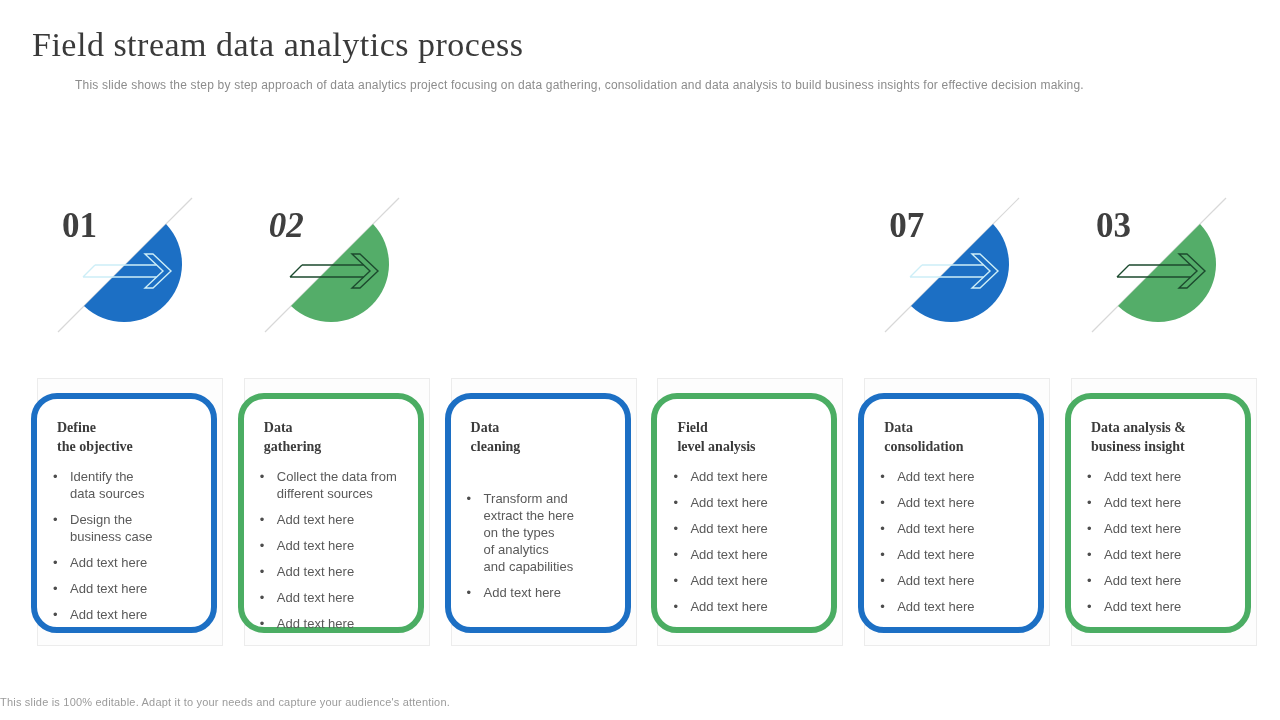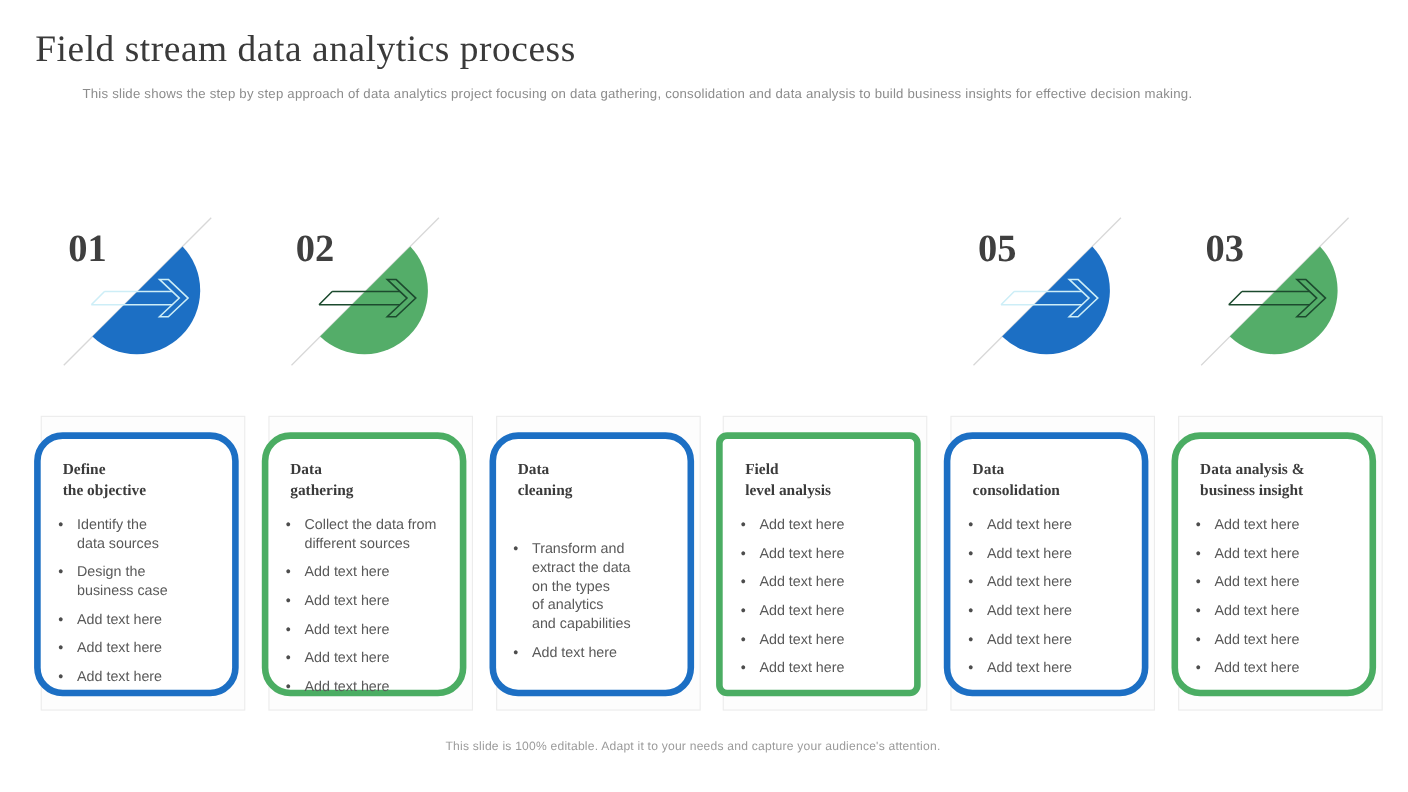--- a/index.html
+++ b/index.html
@@ -55,58 +55,58 @@
     position:relative;padding-left:19px;margin-bottom:9px;
     font-size:13px;line-height:17px;color:#595959;white-space:pre-line;
   }
   ul.bullets li::before{
     content:"\2022";position:absolute;left:2px;top:0;
     color:#4d4d4d;font-size:13px;
   }
 
   
   .footer-note{
-    position:absolute;left:0;top:673px;width:1260px;text-align:center;
+    position:absolute;left:0;top:696px;width:1260px;
     font-size:11px;color:#9b9b9b;letter-spacing:.2px;
   }
 </style>
 </head>
 <body>
 
 <div class="slide">
   <div class="slide-title">Field stream data analytics process</div>
   <div class="slide-subtitle">This slide shows the step by step approach of data analytics project focusing on data gathering, consolidation and data analysis to build business insights for effective decision making.</div>
 
   <div id="steps-row">
       <div class="step" style="left: 50px; text-align: center;">
         <svg width="150" height="150" viewBox="0 0 150 150">
           <line x1="8" y1="142" x2="142" y2="8" stroke="#d8d8d8" stroke-width="1.2"></line>
           <path d="M34 116 A58 58 0 0 0 116 34 Z" fill="#1c6fc4"></path>
           <path d="M103 64 L121 81 L103 98 L95 98 L113 81 L95 64 Z" fill="none" stroke="#cdeef7" stroke-width="1.4"></path>
           <path d="M45 75 L106.6 75 M33 87 L106.6 87 M45 75 L33 87" fill="none" stroke="#cdeef7" stroke-width="1.4"></path>
         </svg>
         <div class="step-number">01</div>
       </div>
-      <div class="step" style="left: 256.8px;">
+      <div class="step" style="left: 256.8px; font-style: italic;">
         <svg width="150" height="150" viewBox="0 0 150 150">
           <line x1="8" y1="142" x2="142" y2="8" stroke="#d8d8d8" stroke-width="1.2"></line>
           <path d="M34 116 A58 58 0 0 0 116 34 Z" fill="#54ad69"></path>
           <path d="M103 64 L121 81 L103 98 L95 98 L113 81 L95 64 Z" fill="none" stroke="#1c4a2e" stroke-width="1.4"></path>
           <path d="M45 75 L106.6 75 M33 87 L106.6 87 M45 75 L33 87" fill="none" stroke="#1c4a2e" stroke-width="1.4"></path>
         </svg>
         <div class="step-number">02</div>
       </div>
       <div class="step" style="left: 877.2px;">
         <svg width="150" height="150" viewBox="0 0 150 150">
           <line x1="8" y1="142" x2="142" y2="8" stroke="#d8d8d8" stroke-width="1.2"></line>
           <path d="M34 116 A58 58 0 0 0 116 34 Z" fill="#1c6fc4"></path>
           <path d="M103 64 L121 81 L103 98 L95 98 L113 81 L95 64 Z" fill="none" stroke="#cdeef7" stroke-width="1.4"></path>
           <path d="M45 75 L106.6 75 M33 87 L106.6 87 M45 75 L33 87" fill="none" stroke="#cdeef7" stroke-width="1.4"></path>
         </svg>
-        <div class="step-number">05</div>
+        <div class="step-number">07</div>
       </div>
       <div class="step" style="left: 1084px;">
         <svg width="150" height="150" viewBox="0 0 150 150">
           <line x1="8" y1="142" x2="142" y2="8" stroke="#d8d8d8" stroke-width="1.2"></line>
           <path d="M34 116 A58 58 0 0 0 116 34 Z" fill="#54ad69"></path>
           <path d="M103 64 L121 81 L103 98 L95 98 L113 81 L95 64 Z" fill="none" stroke="#1c4a2e" stroke-width="1.4"></path>
           <path d="M45 75 L106.6 75 M33 87 L106.6 87 M45 75 L33 87" fill="none" stroke="#1c4a2e" stroke-width="1.4"></path>
         </svg>
         <div class="step-number">03</div>
       </div>
@@ -145,31 +145,31 @@
           </ul>
         </div>
       </div>
       <div class="card-col" style="left: 444.6px;">
         <div class="backer"></div>
         <div class="card" style="border-color: rgb(28, 111, 196);">
           <div class="card-title">Data
 cleaning</div>
           <ul class="bullets">
             <li>Transform and
-extract the data
+extract the here
 on the types
 of analytics
 and capabilities</li>
             <li>Add text here</li>
           </ul>
         </div>
       </div>
       <div class="card-col" style="left: 651.4px;">
         <div class="backer"></div>
-        <div class="card" style="border-color: rgb(75, 173, 99); border-radius: 10px;">
+        <div class="card" style="border-color: rgb(75, 173, 99);">
           <div class="card-title">Field
 level analysis</div>
           <ul class="bullets">
             <li>Add text here</li>
             <li>Add text here</li>
             <li>Add text here</li>
             <li>Add text here</li>
             <li>Add text here</li>
             <li>Add text here</li>
           </ul>

